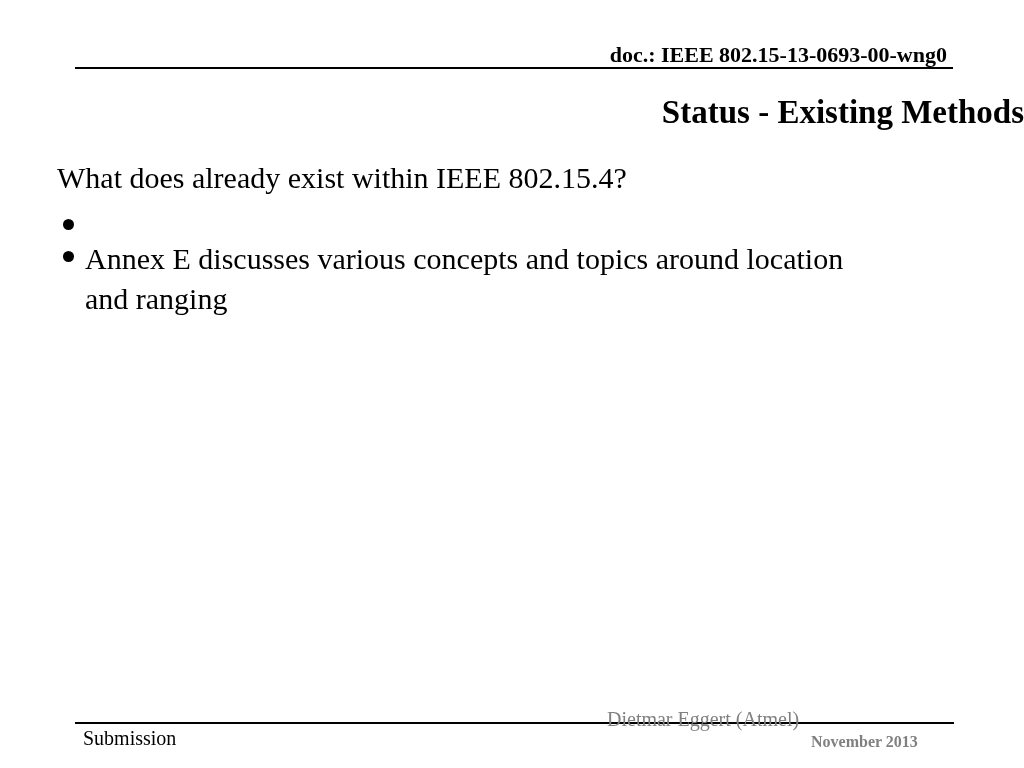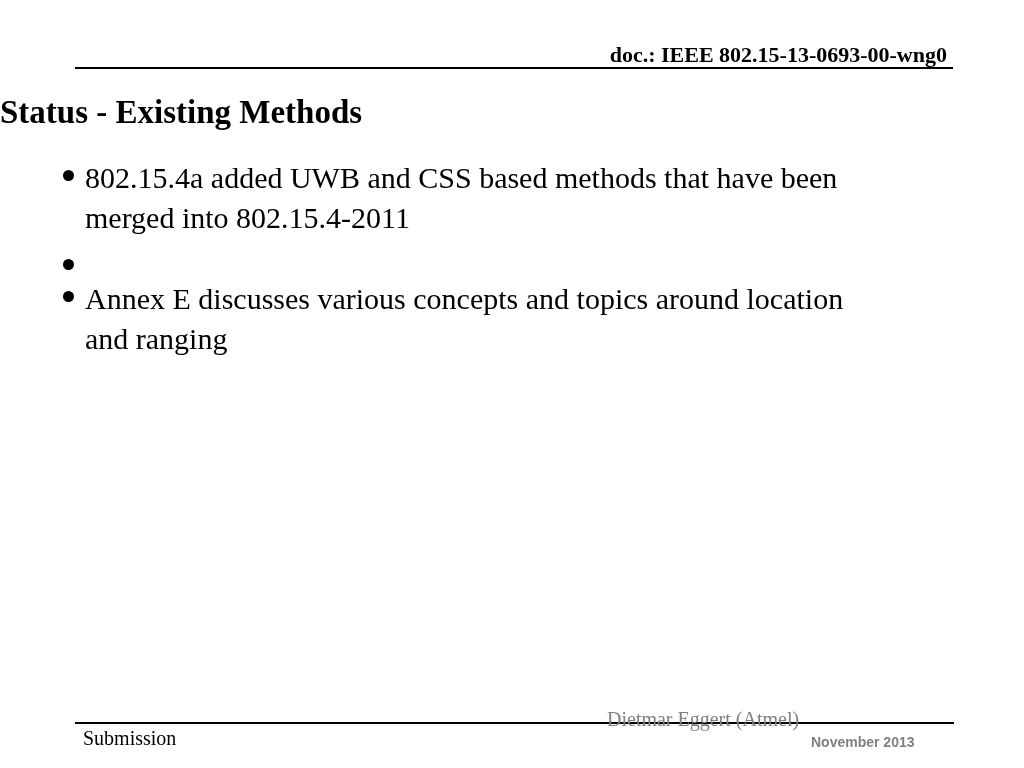--- a/index.html
+++ b/index.html
@@ -40,21 +40,21 @@
     height: 2px;
     background: var(--text);
   }
 
   
   .slide-title {
     position: absolute;
     left: 0;
     right: 0;
     top: 94px;
-    text-align: left;
+    text-align: right;
     font-weight: bold;
     font-size: 33px;
     line-height: 36px;
   }
 
   
   .body {
     position: absolute;
     left: 57px;
     top: 158px;
@@ -107,45 +107,41 @@
     font-family: Liberation Serif, serif;
     font-size: 20px;
     line-height: 22px;
     color: var(--footer-gray);
     white-space: nowrap;
   }
   .footer-date {
     position: absolute;
     left: 811px;
     top: 735px;
-    font-family: Liberation Sans, sans-serif;
+    font-family: Liberation Serif, serif;
     font-weight: bold;
-    font-size: 14px;
+    font-size: 16px;
     line-height: 14px;
     color: var(--footer-gray);
     white-space: nowrap;
   }
 </style>
 </head>
 <body>
 
 <div class="slide">
 
   <div class="header-doc">doc.: IEEE 802.15-13-0693-00-wng0</div>
   <div class="header-rule"></div>
 
   <h1 class="slide-title">Status - Existing Methods</h1>
 
   <div class="body">
+    <div class="lead">What does already exist within IEEE 802.15.4?</div>
 
-    <div class="bullet-item">
-      <span class="dot"></span>
-      <span class="bullet-text">802.15.4a added UWB and CSS based methods that have been
-merged into 802.15.4-2011</span>
-    </div>
 
     <div class="bullet-item">
       <span class="dot"></span>
     </div>
 
     <div class="bullet-item">
       <span class="dot"></span>
       <span class="bullet-text">Annex E discusses various concepts and topics around location
 and ranging</span>
     </div>

